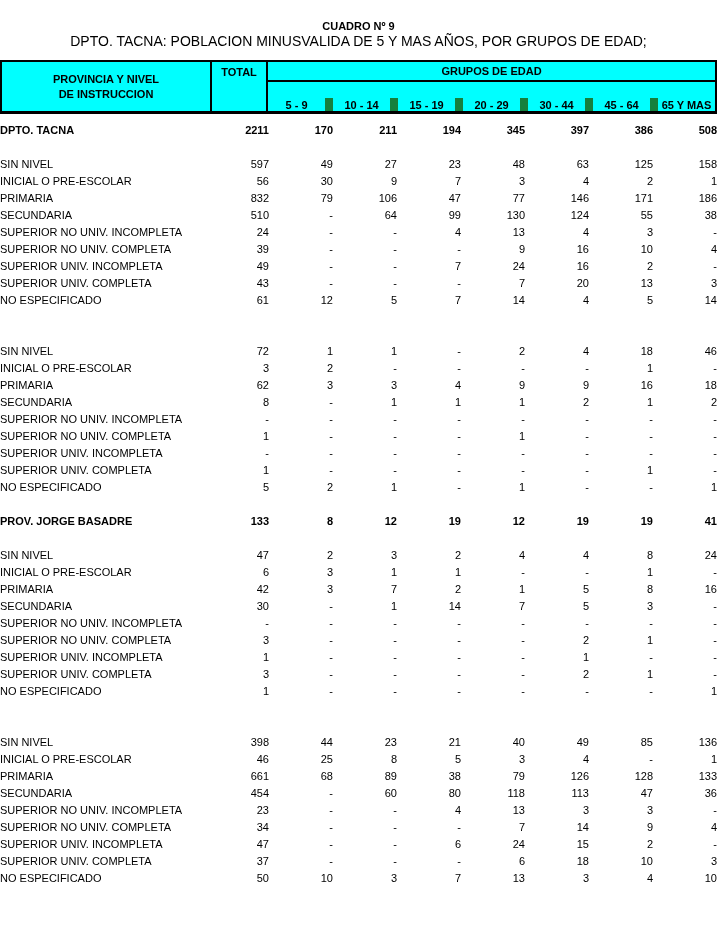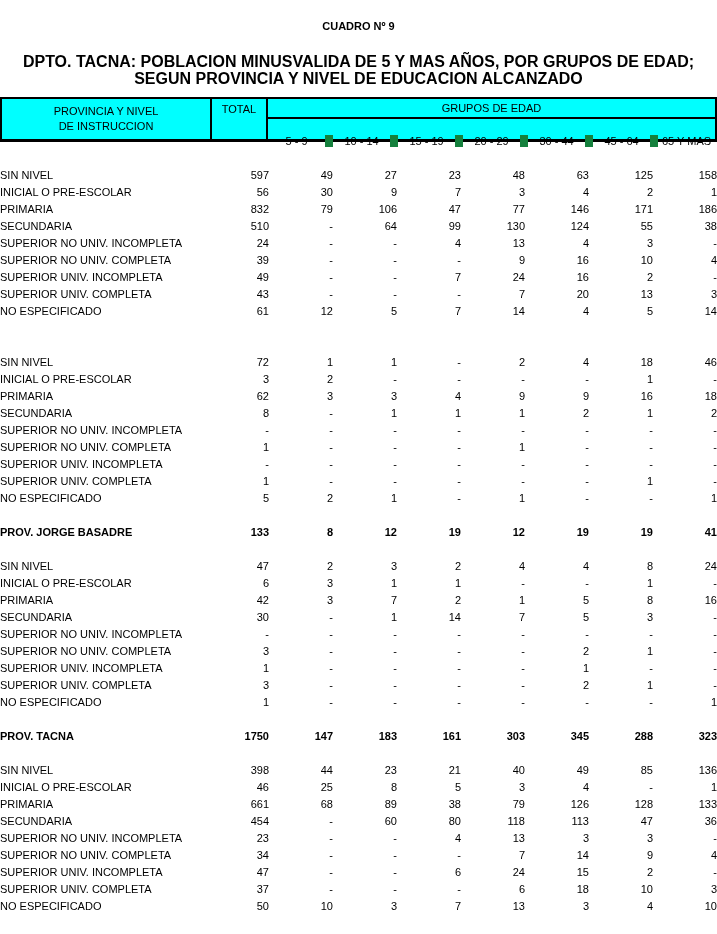--- a/index.html
+++ b/index.html
@@ -5,32 +5,32 @@
   html,body{margin:0;padding:0;}
   body{
     width:717px;height:934px;background:#ffffff;color:#000000;
     font-family:"Liberation Sans","DejaVu Sans",sans-serif;
     overflow:hidden;
   }
   .title{
     margin-top:20px;text-align:center;font-weight:bold;font-size:11px;line-height:13px;
   }
   .subtitle{
-    margin-top:20px;text-align:center;font-weight:bold;font-size:16px;line-height:17px;
+    text-align:center;font-weight:normal;font-size:14px;line-height:17px;
   }
   
   .hdr{
     margin-top:10px;
     box-sizing:border-box;
-    width:717px;height:45px;
+    width:717px;height:54px;
     background:#00FFFF;
     border:2px solid #000;
     border-bottom-width:3px;
     display:flex;
-    font-weight:normal;font-size:11px;
+    font-weight:bold;font-size:11px;
   }
   .hdr-col1{
     box-sizing:border-box;width:210px;border-right:2px solid #000;
     display:flex;flex-direction:column;justify-content:center;align-items:center;
     line-height:15px;
   }
   .hdr-total{
     box-sizing:border-box;width:56px;border-right:2px solid #000;
     display:flex;justify-content:center;align-items:flex-start;
     padding-top:4px;
@@ -63,21 +63,20 @@
   tr.group-row td{font-weight:bold;}
   tr.spacer td{height:17px;}
 </style>
 </head>
 <body>
 
 <div class="title">CUADRO Nº 9</div>
 
 <div class="subtitle">
   <div>DPTO. TACNA: POBLACION MINUSVALIDA DE 5 Y MAS AÑOS, POR GRUPOS DE EDAD;</div>
-  <div>SEGUN PROVINCIA Y NIVEL DE EDUCACION ALCANZADO</div>
 </div>
 
 <div class="hdr">
   <div class="hdr-col1">
     <div>PROVINCIA Y NIVEL</div>
     <div>DE INSTRUCCION</div>
   </div>
   <div class="hdr-total">TOTAL</div>
   <div class="hdr-ages">
     <div class="hdr-ages-top">GRUPOS DE EDAD</div>
@@ -99,20 +98,31 @@
     <col style="width:57px">
     <col style="width:64px">
       <col style="width:64px">
       <col style="width:64px">
     <col style="width:64px">
       <col style="width:64px">
       <col style="width:64px">
     <col style="width:64px">
   </colgroup>
   <tbody id="table-body">
+      <tr class="group-row">
+        <td class="label group-label">DPTO. TACNA</td>
+        <td class="num">2211</td>
+        <td class="num">170</td>
+        <td class="num">211</td>
+        <td class="num">194</td>
+        <td class="num">345</td>
+        <td class="num">397</td>
+        <td class="num">386</td>
+        <td class="num">508</td>
+      </tr>
       <tr class="spacer">
         <td colspan="9"></td>
       </tr>
       <tr>
         <td class="label detail-label">SIN NIVEL</td>
         <td class="num">597</td>
         <td class="num">49</td>
         <td class="num">27</td>
         <td class="num">23</td>
         <td class="num">48</td>
@@ -425,31 +435,20 @@
         <td class="num">-</td>
         <td class="num">-</td>
         <td class="num">-</td>
         <td class="num">-</td>
         <td class="num">-</td>
         <td class="num">1</td>
       </tr>
       <tr class="spacer">
         <td colspan="9"></td>
       </tr>
-      <tr class="group-row">
-        <td class="label group-label">PROV. TACNA</td>
-        <td class="num">1750</td>
-        <td class="num">147</td>
-        <td class="num">183</td>
-        <td class="num">161</td>
-        <td class="num">303</td>
-        <td class="num">345</td>
-        <td class="num">288</td>
-        <td class="num">323</td>
-      </tr>
       <tr class="spacer">
         <td colspan="9"></td>
       </tr>
       <tr>
         <td class="label detail-label">SIN NIVEL</td>
         <td class="num">398</td>
         <td class="num">44</td>
         <td class="num">23</td>
         <td class="num">21</td>
         <td class="num">40</td>

